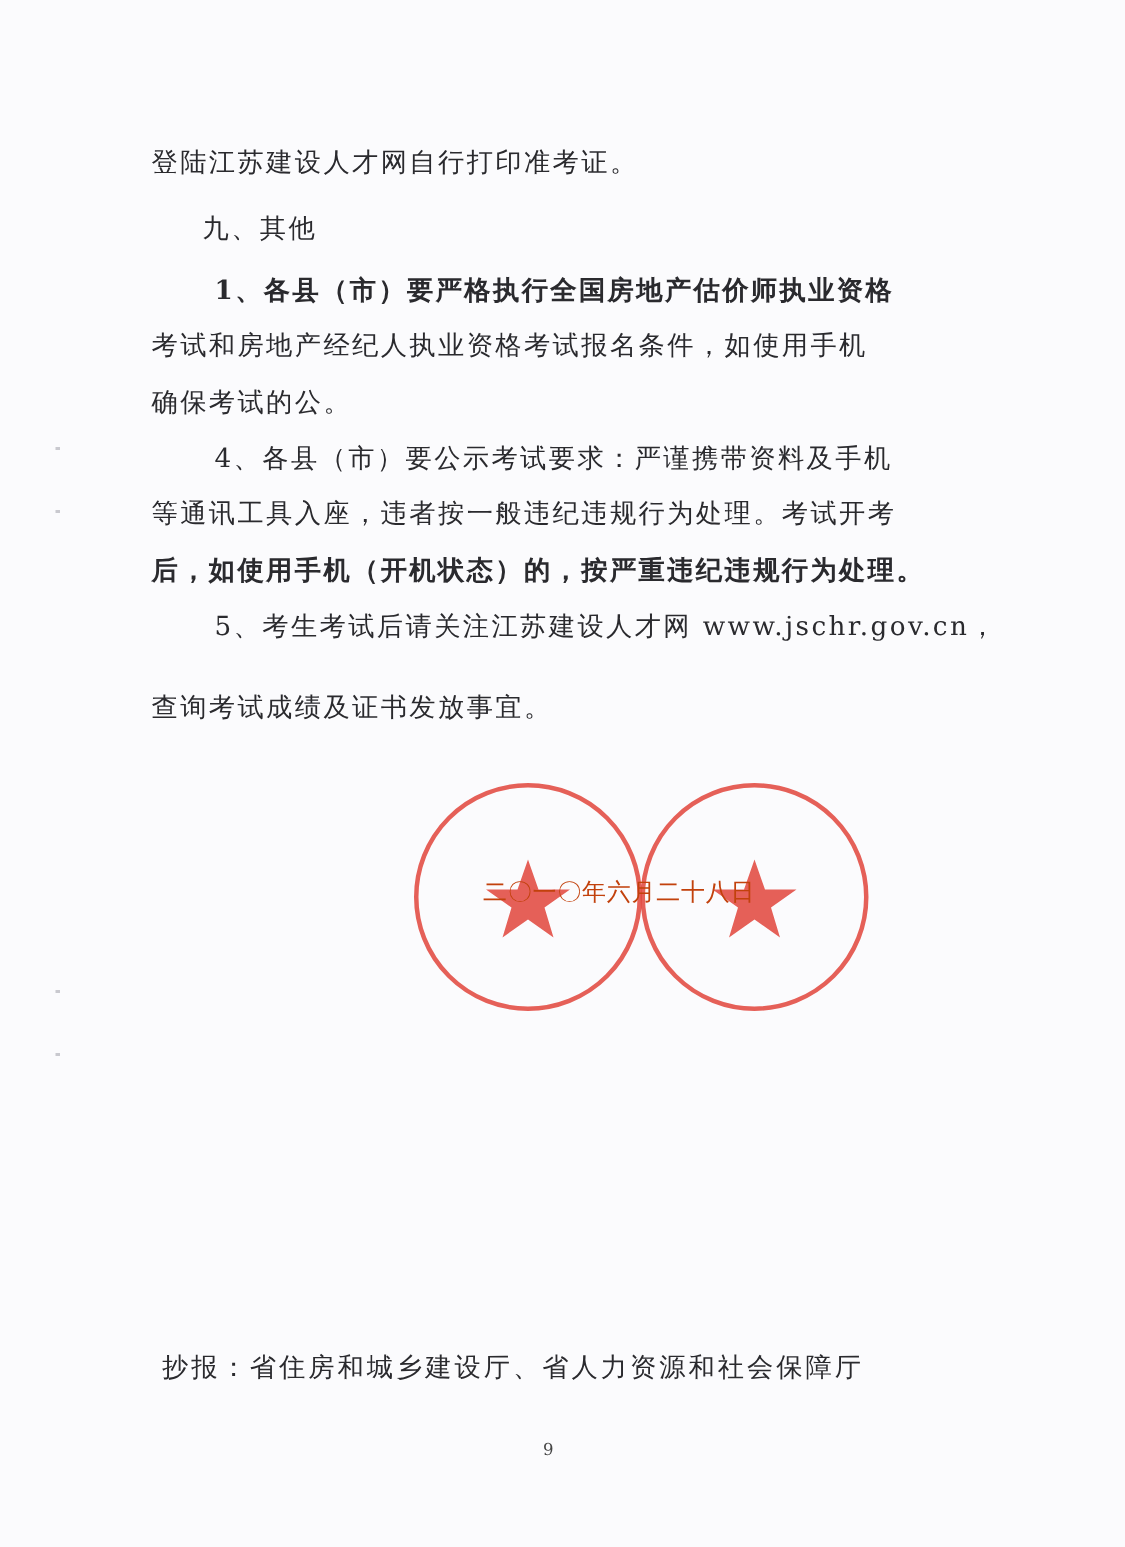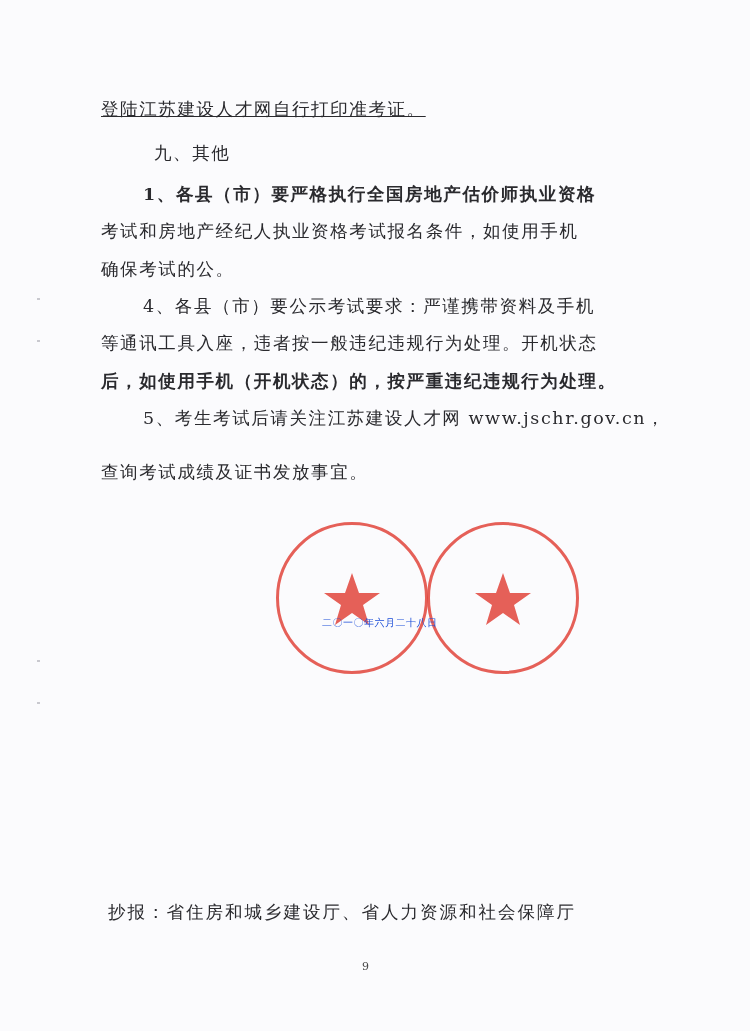--- a/index.html
+++ b/index.html
@@ -19,43 +19,43 @@
     }
     .seal {
       position: absolute;
       border: 3px solid #e2453c;
       border-radius: 50%;
       opacity: 0.85;
     }
     .seal svg { position: absolute; left: 0; top: 0; }
     .date {
       position: absolute;
-      left: 322px; top: 616px;
+      left: 322px; top: 585px;
       font-family: "DejaVu Sans", "Liberation Sans", sans-serif;
-      font-size: 10px; letter-spacing: 0.5px;
-      color: #1d4ed8;
+      font-size: 16px; letter-spacing: 0.5px;
+      color: #c2410c;
       white-space: nowrap;
     }
     .pagenum {
       position: absolute; left: 362px; top: 960px;
       font-size: 11px; color: #444;
     }
     .mark { position: absolute; width: 3px; height: 2px; background: #c9c9cf; }
   </style>
 </head>
 <body>
 
 <div>
-  <div class="line" style="left:101px; top:101px;text-decoration:underline;">登陆江苏建设人才网自行打印准考证。</div>
-  <div class="line" style="left:154px; top:145px;">九、其他</div>
+  <div class="line" style="left:101px; top:101px;">登陆江苏建设人才网自行打印准考证。</div>
+  <div class="line" style="left:135px; top:145px;">九、其他</div>
   <div class="line" style="left:143px; top:186px;font-weight:bold;">1、各县（市）要严格执行全国房地产估价师执业资格</div>
   <div class="line" style="left:101px; top:223px;">考试和房地产经纪人执业资格考试报名条件，如使用手机</div>
   <div class="line" style="left:101px; top:261px;">确保考试的公。</div>
   <div class="line" style="left:143px; top:298px;">4、各县（市）要公示考试要求：严谨携带资料及手机</div>
-  <div class="line" style="left:101px; top:335px;">等通讯工具入座，违者按一般违纪违规行为处理。开机状态</div>
+  <div class="line" style="left:101px; top:335px;">等通讯工具入座，违者按一般违纪违规行为处理。考试开考</div>
   <div class="line" style="left:101px; top:373px;font-weight:bold;">后，如使用手机（开机状态）的，按严重违纪违规行为处理。</div>
   <div class="line" style="left:143px; top:410px;">5、考生考试后请关注江苏建设人才网 www.jschr.gov.cn，</div>
   <div class="line" style="left:101px; top:464px;">查询考试成绩及证书发放事宜。</div>
 
   <div class="seal" style="left:276px; top:522px; width:146px; height:146px;">
     <svg width="146" height="146" viewBox="0 0 146 146">
       <polygon points="73,48 80,68 101,68 84,80 90,100 73,88 56,100 62,80 45,68 66,68" fill="#e2453c"></polygon>
     </svg>
 
   </div>

